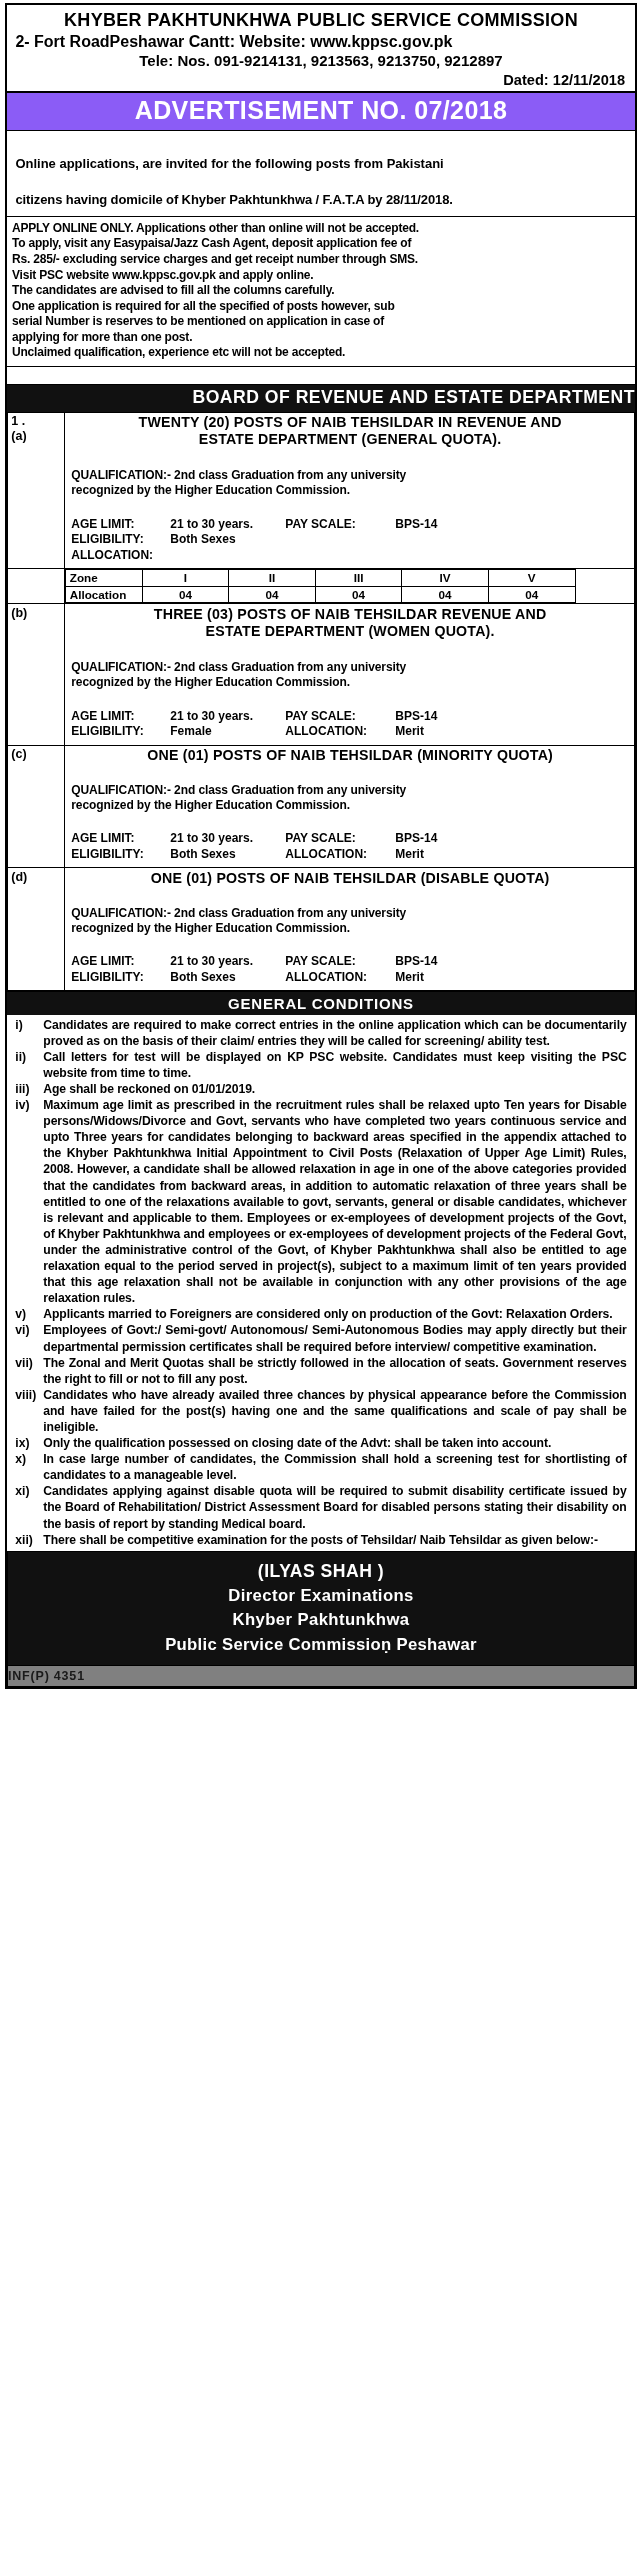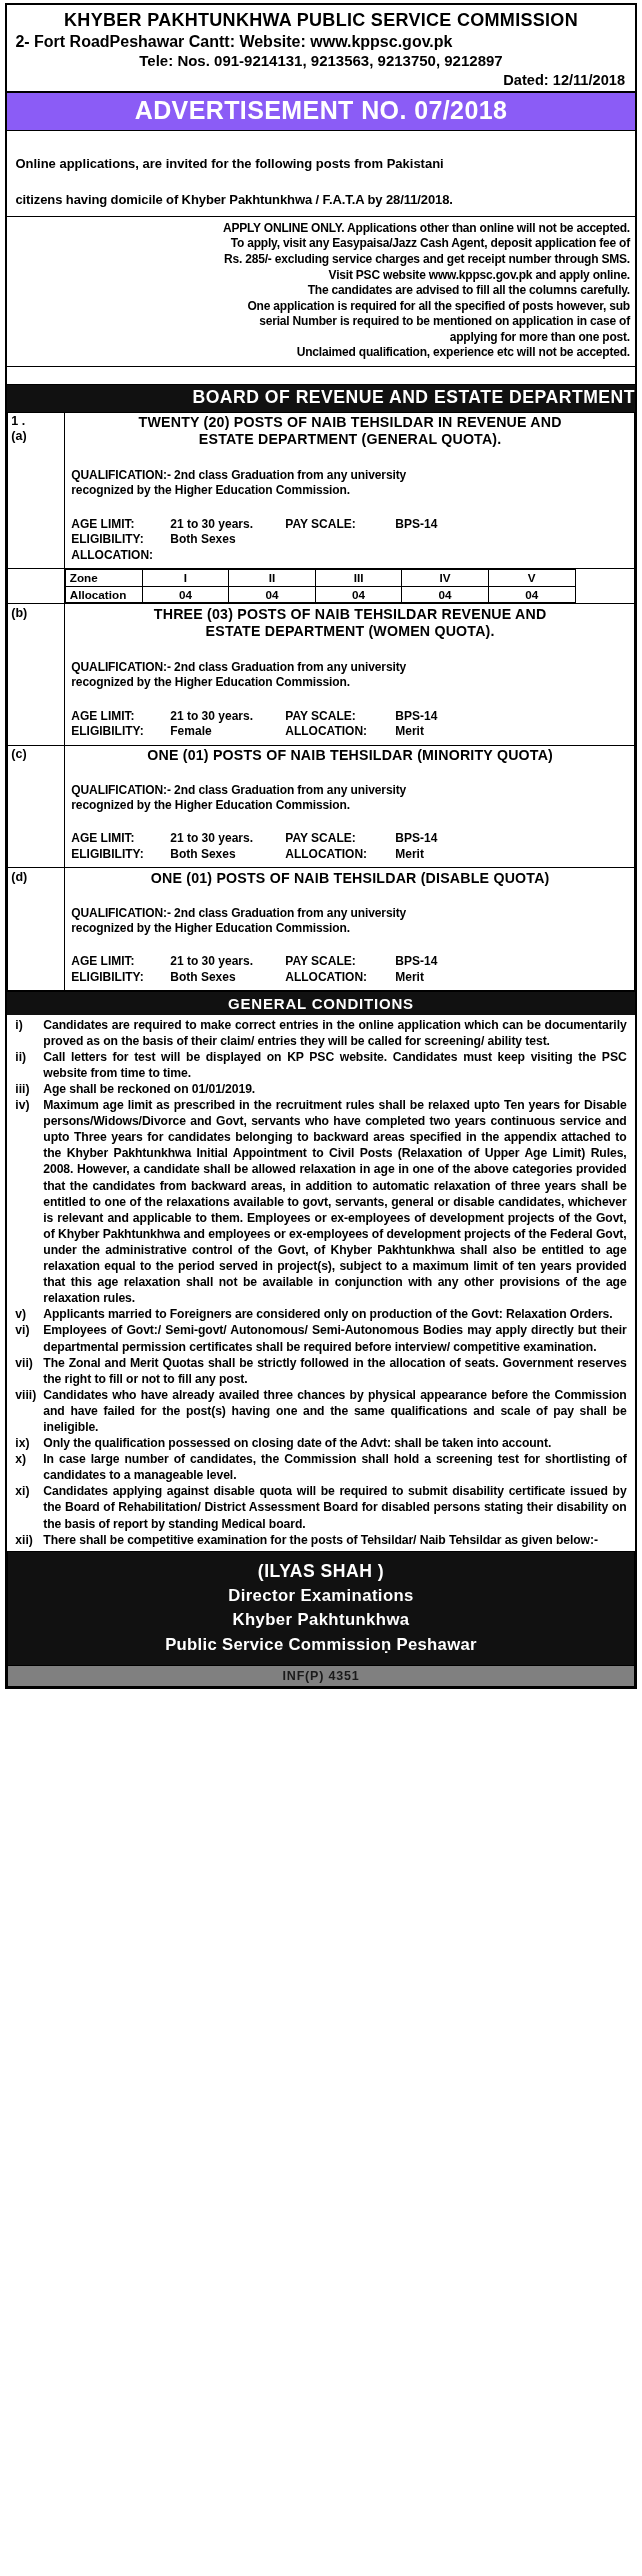--- a/index.html
+++ b/index.html
@@ -85,21 +85,21 @@
     line-height: 1.28;
     text-align: left;
     white-space: nowrap;
     margin-top: 20px;
   }
   .invite-line.l2 { letter-spacing: -0.1px; }
 
   
   .apply-block {
     padding: 4.2px 5px 5px 5px;
-    text-align: right;
+    text-align: left;
     border-bottom: 1.7px solid #000;
   }
   .apply-line {
     font-size: 12px;
     font-weight: bold;
     line-height: 1.3;
     white-space: nowrap;
     letter-spacing: -0.2px;
   }
   .spacer-row {
@@ -276,21 +276,21 @@
   }
   .sig-org2 {
     font-size: 16.7px;
     font-weight: bold;
     letter-spacing: 0.3px;
     line-height: 1.45;
   }
   .inf-bar {
     background: #808080;
     color: #1a1a1a;
-    text-align: center;
+    text-align: left;
     font-size: 12.5px;
     font-weight: bold;
     letter-spacing: 0.8px;
     padding: 2.5px 0 3.3px 0;
     border: 1.7px solid #000;
     border-top: 0;
   }
 </style>
 </head>
 <body>
@@ -312,21 +312,21 @@
       <div class="invite-line l2">citizens having domicile of Khyber Pakhtunkhwa          / F.A.T.A by 28/11/2018.</div>
     </div>
 
     <div class="apply-block">
       <div class="apply-line">APPLY ONLINE ONLY. Applications other than online will not be accepted.</div>
       <div class="apply-line">To apply, visit any Easypaisa/Jazz Cash Agent, deposit application fee of</div>
       <div class="apply-line">Rs. 285/- excluding service charges and get receipt number through SMS.</div>
       <div class="apply-line">Visit PSC website www.kppsc.gov.pk     and apply online.</div>
       <div class="apply-line">The candidates are advised to fill all the columns carefully.</div>
       <div class="apply-line">One application is required for all the specified of posts however, sub</div>
-      <div class="apply-line">serial Number is required to be mentioned on application in case of</div>
+      <div class="apply-line">serial Number is reserves to be mentioned on application in case of</div>
       <div class="apply-line">applying for more      than one post.</div>
       <div class="apply-line">Unclaimed qualification, experience etc will not be accepted.</div>
     </div>
 
     <div class="spacer-row"></div>
 
     <div class="dept-banner">BOARD OF REVENUE AND ESTATE DEPARTMENT</div>
 
     <table class="posts-table">
       <tbody>

